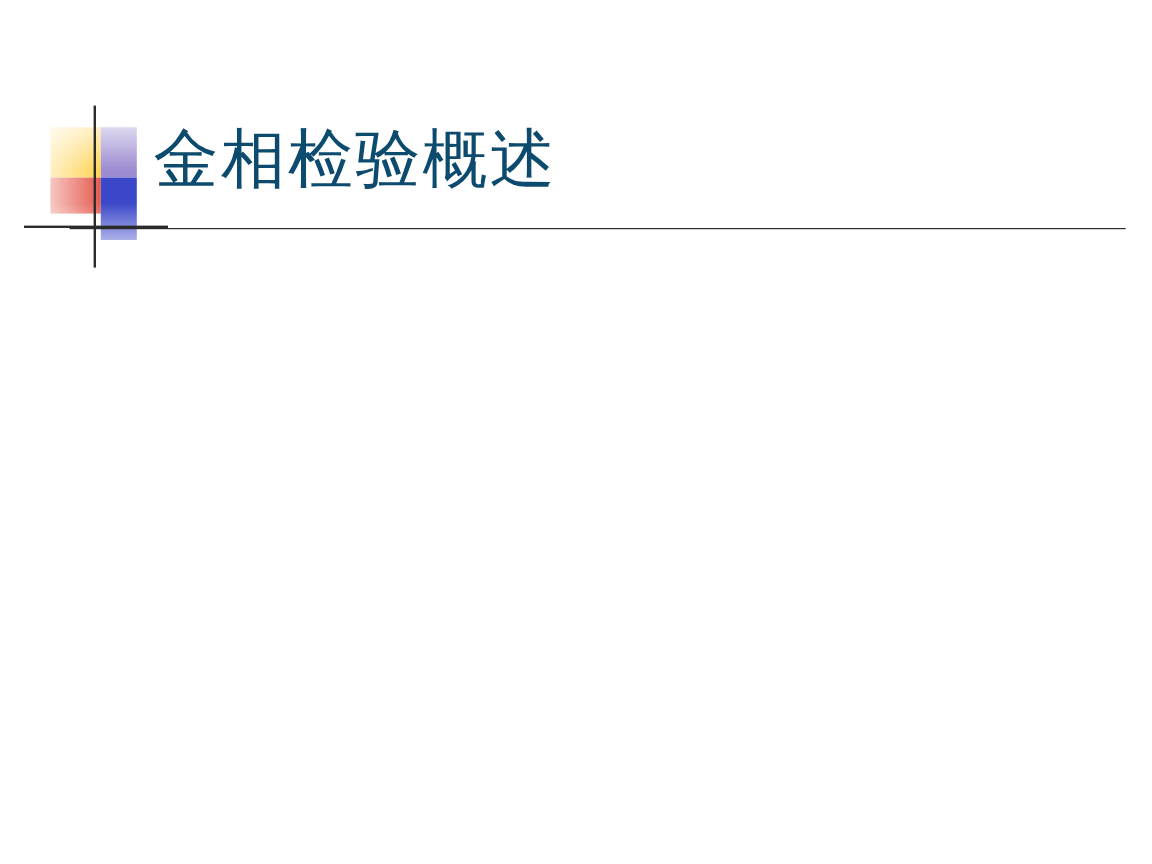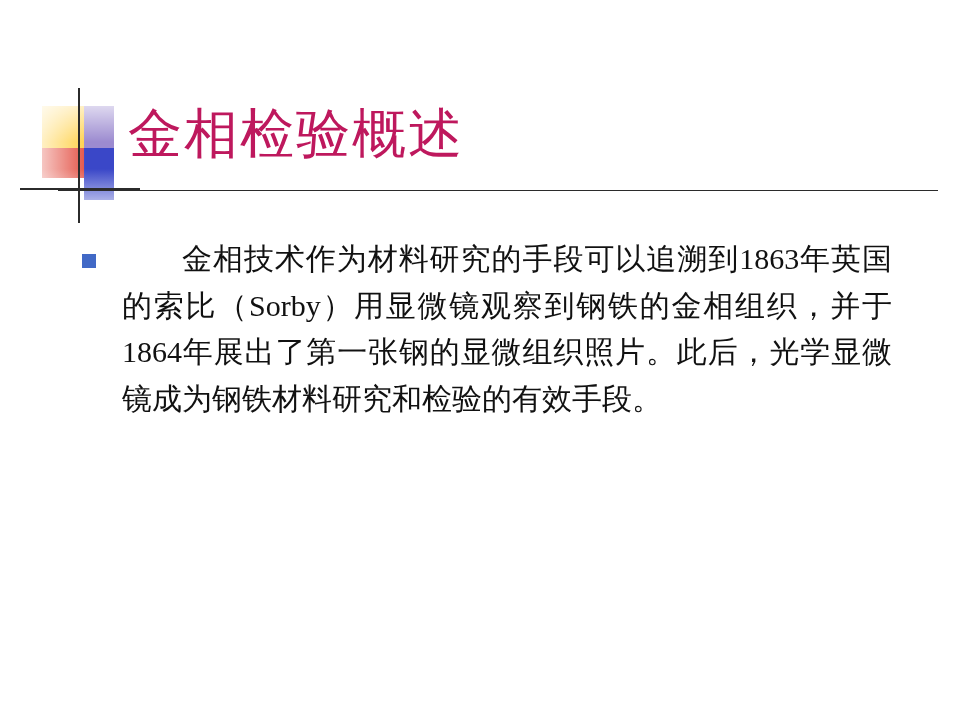--- a/index.html
+++ b/index.html
@@ -89,22 +89,22 @@
     background: #2b2b2b;
   }
 
   
   .title {
     position: absolute;
     left: 128px;
     top: 104px;
     font-size: 54px;
     line-height: 1.1;
-    color: #be185d;
-    font-family: Liberation Sans, sans-serif;
+    color: #0c4a6e;
+    font-family: Liberation Serif, serif;
     letter-spacing: 2px;
     white-space: nowrap;
   }
   .title-rule {
     position: absolute;
     left: 58px;
     top: 190px;
     width: 880px;
     height: 1px;
     background: #2b2b2b;
@@ -154,20 +154,16 @@
     <div class="fade"></div>
     <div class="line-v"></div>
     <div class="line-h"></div>
   </div>
 
   <div class="title">金相检验概述</div>
   <div class="title-rule"></div>
 
   <div class="body">
 
-    <div class="bullet-row">
-      <div class="bullet-mark"></div>
-      <div class="bullet-text">金相技术作为材料研究的手段可以追溯到1863年英国的索比（Sorby）用显微镜观察到钢铁的金相组织，并于1864年展出了第一张钢的显微组织照片。此后，光学显微镜成为钢铁材料研究和检验的有效手段。</div>
-    </div>
 
 
   </div>
 </div>
 
 </body></html>

